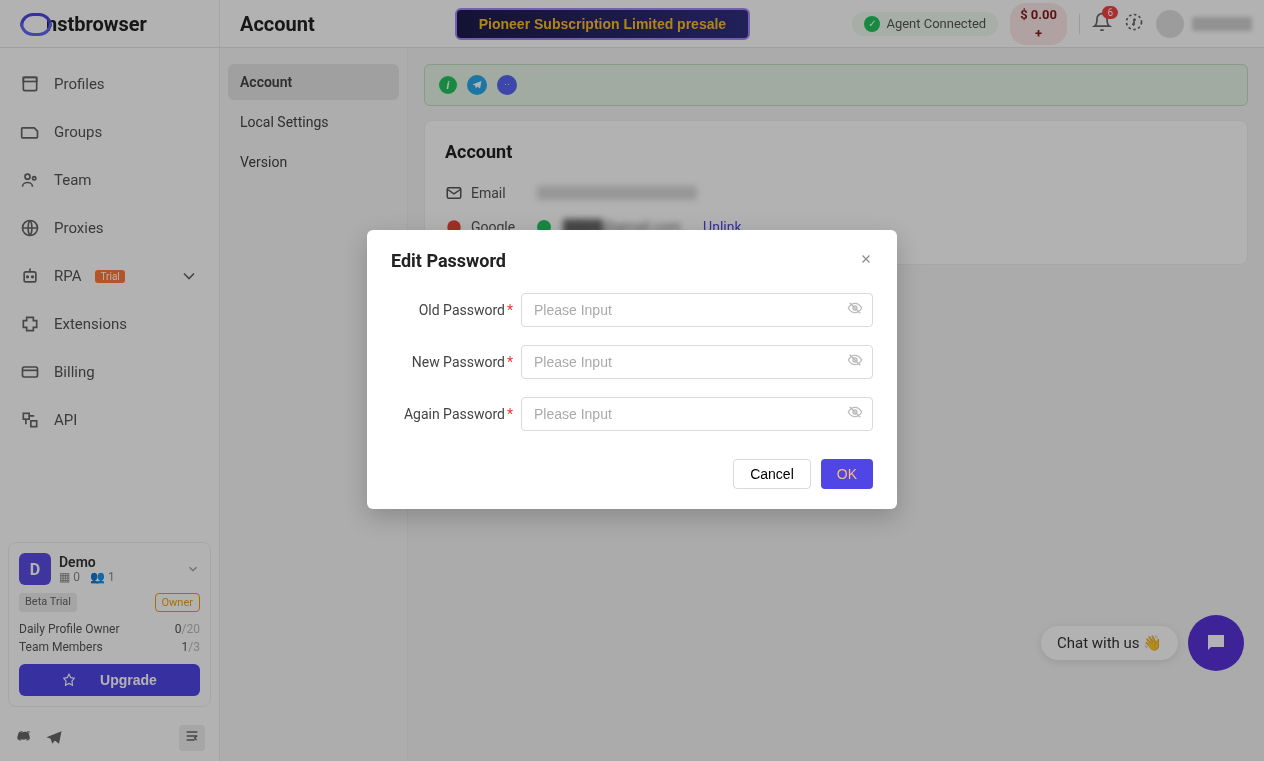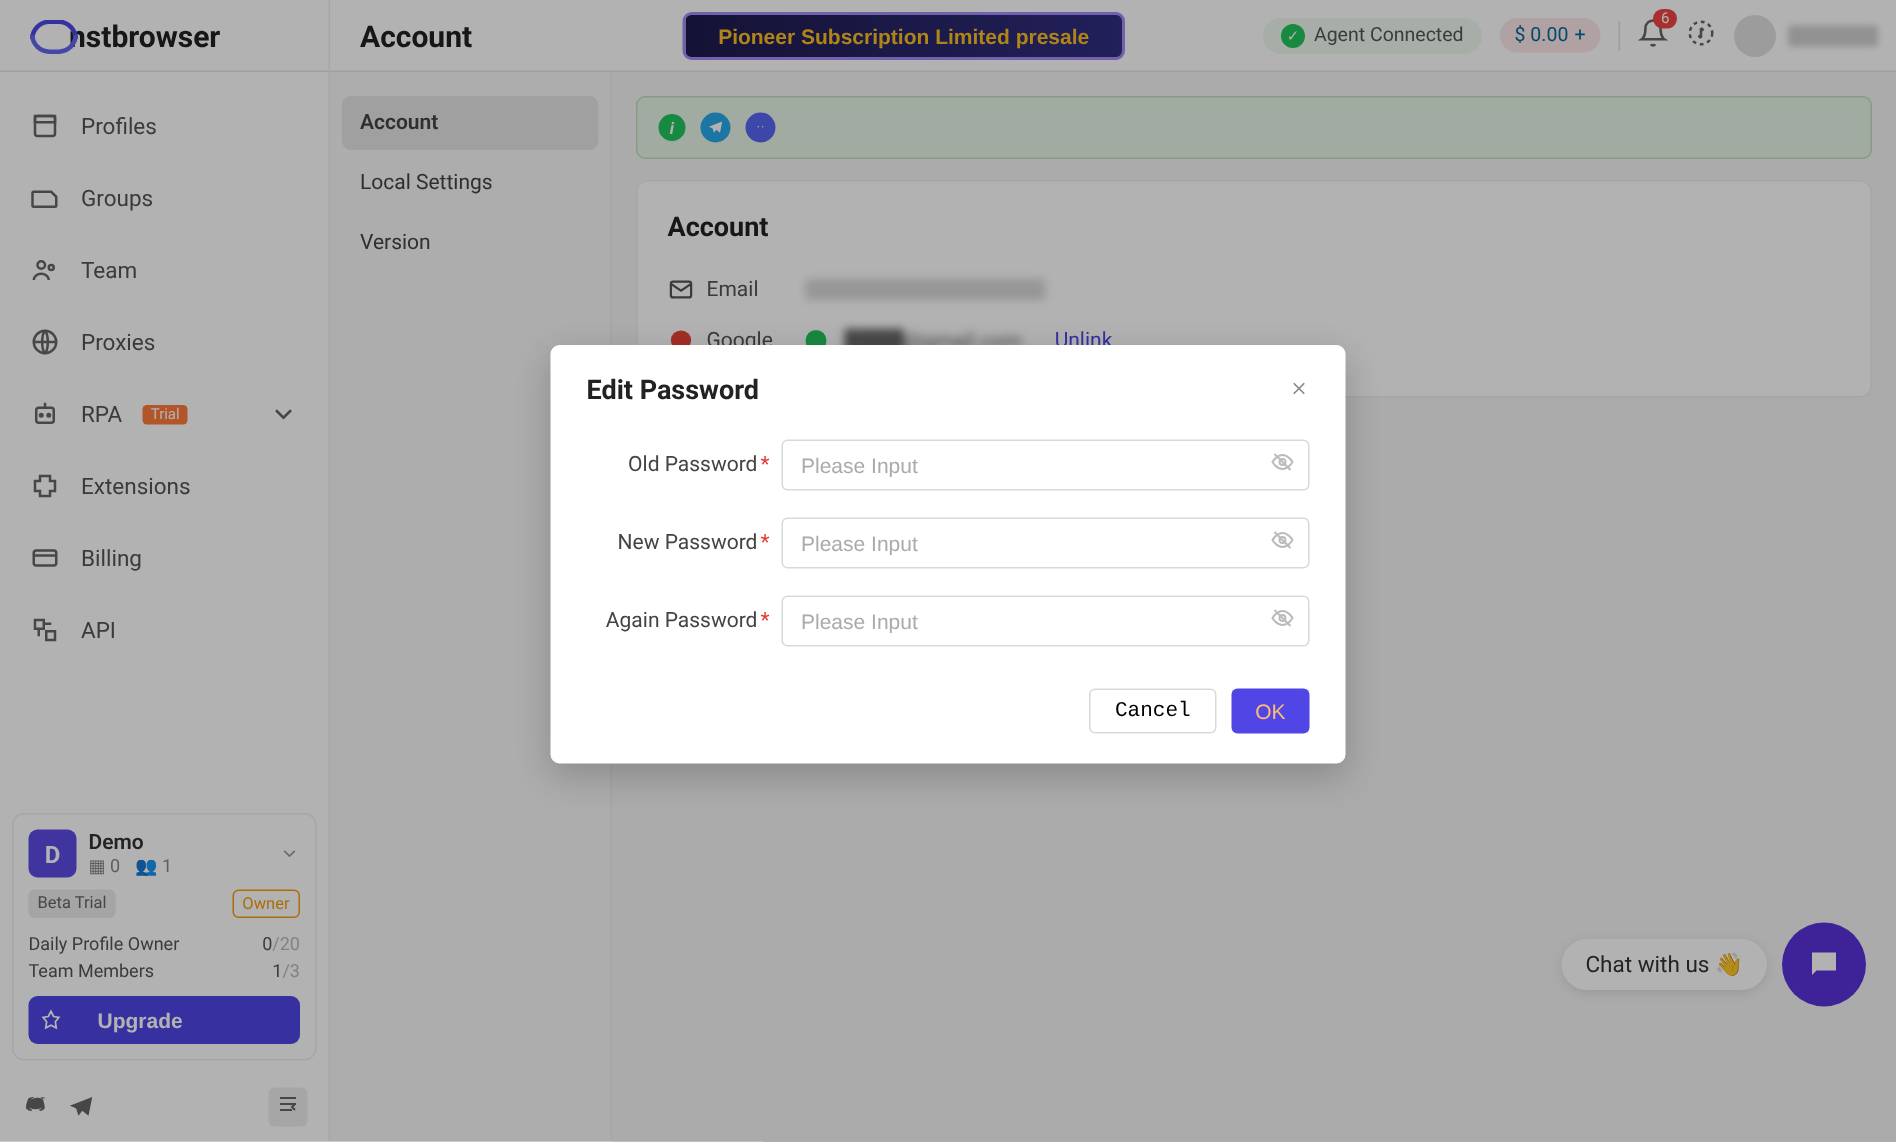--- a/index.html
+++ b/index.html
@@ -66,29 +66,30 @@
   padding: 4px 12px;
   border-radius: 16px;
   font-size: 13px;
   color: #555;
   margin-right: 12px;
 }
 .agent-dot { width: 16px; height: 16px; border-radius: 50%; background: #22c55e; display: flex; align-items: center; justify-content: center; }
 .agent-dot::after { content: "✓"; color: #fff; font-size: 10px; }
 .balance-pill {
   background: #fce8e8;
-  color: #0369a1;
+  color: #7f1d1d;
   padding: 4px 10px;
   border-radius: 16px;
   font-size: 13px;
-  font-weight: 400;
+  font-weight: 700;
   display: flex;
   align-items: center;
   gap: 4px;
   margin-right: 12px;
+  flex-direction: column;
 }
 .top-divider { width: 1px; height: 20px; background: #e0e0e0; margin-right: 12px; }
 .bell-wrap { position: relative; margin-right: 12px; color: #666; }
 .bell-badge {
   position: absolute;
   top: -6px;
   right: -6px;
   background: #ef4444;
   color: #fff;
   font-size: 10px;
@@ -141,21 +142,21 @@
   width: 100%;
   background: #4f46e5;
   color: #fff;
   border: none;
   padding: 8px;
   border-radius: 6px;
   font-size: 14px;
   font-weight: 600;
   display: flex;
   align-items: center;
-  justify-content: flex-start;
+  justify-content: center;
   gap: 24px;
 }
 .social-row { display: flex; gap: 10px; padding: 10px 14px; color: #666; align-items: center; }
 .social-row .collapse-btn { margin-left: auto; background: #eee; border-radius: 4px; padding: 3px 5px; }
 
 .subnav {
   width: 188px;
   background: #f8f8f8;
   border-right: 1px solid #eee;
   padding: 16px 8px;
@@ -222,21 +223,21 @@
 .input-wrap input {
   width: 100%;
   padding: 8px 34px 8px 12px;
   border: 1px solid #d9d9d9;
   border-radius: 4px;
   font-size: 14px;
 }
 .input-wrap input::placeholder { color: #aaa; }
 .eye-icon { position: absolute; right: 10px; top: 50%; transform: translateY(-50%); color: #bbb; cursor: pointer; }
 .modal-footer { display: flex; justify-content: flex-end; gap: 10px; margin-top: 28px; }
-.btn-cancel { background: #fff; border: 1px solid #d9d9d9; padding: 6px 16px; border-radius: 4px; font-size: 14px; cursor: pointer; font-family: Liberation Mono, monospace; }
+.btn-cancel { background: #fff; border: 1px solid #d9d9d9; padding: 6px 16px; border-radius: 4px; font-size: 14px; cursor: pointer; }
 .btn-ok { background: #4f46e5; color: #fdba74; border: none; padding: 6px 16px; border-radius: 4px; font-size: 14px; cursor: pointer; }
 
 .chat-widget { position: absolute; right: 20px; bottom: 90px; display: flex; align-items: center; gap: 10px; }
 .chat-pill { background: #fff; border-radius: 20px; padding: 8px 16px; font-size: 15px; color: #333; box-shadow: 0 2px 8px rgba(0,0,0,0.1); }
 .chat-btn { width: 56px; height: 56px; border-radius: 50%; background: #5932d9; display: flex; align-items: center; justify-content: center; color: #fff; cursor: pointer; }
 </style>
 </head>
 <body>
 
 <div class="topbar">

